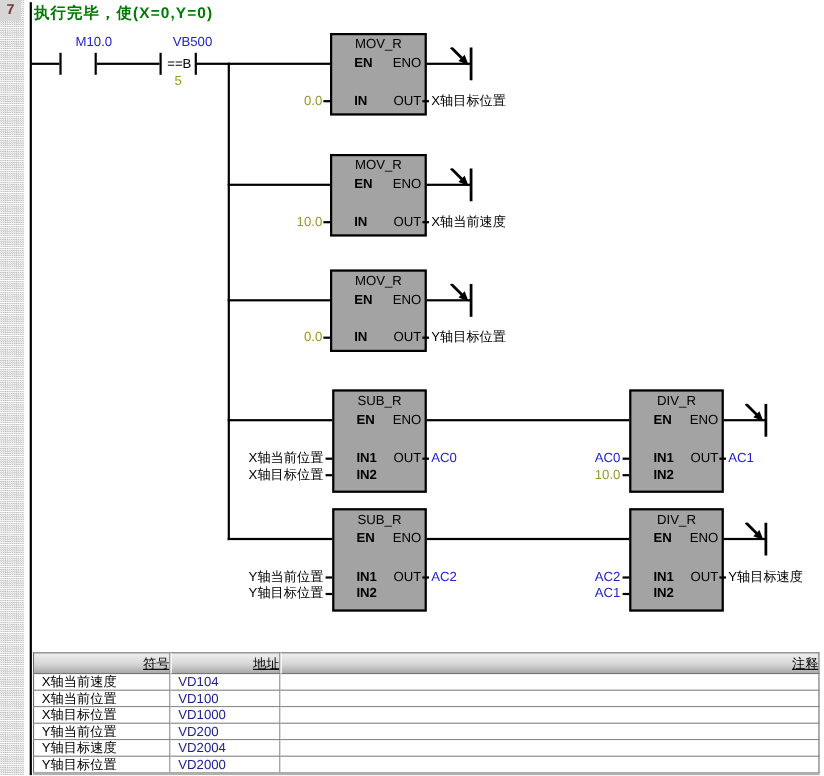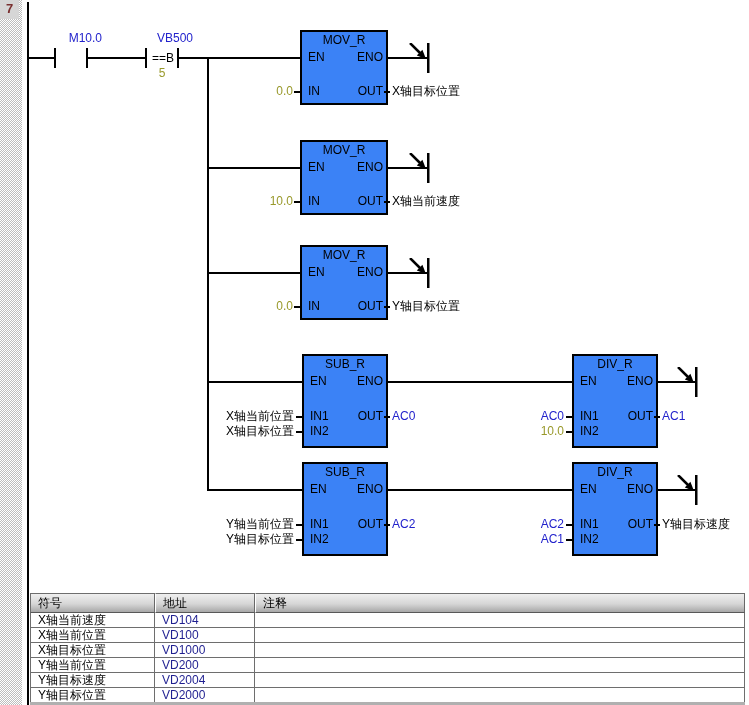--- a/index.html
+++ b/index.html
@@ -20,56 +20,57 @@
   }
   .comment{
     position:absolute;left:31px;top:3px;font-size:14px;font-weight:bold;
     color:#007a00;letter-spacing:1px;white-space:nowrap;
   }
   .rail{position:absolute;left:27px;top:2px;width:2px;height:703px;background:#000;}
   .wire{position:absolute;height:2px;background:#000;}
   .vwire{position:absolute;width:2px;background:#000;}
   .cbar{position:absolute;width:2px;height:20px;background:#000;}
   .stub{position:absolute;width:6px;height:2px;background:#000;}
-  .blk{position:absolute;border:2px solid #000;background:#3b82f6;}
+  .blk{position:absolute;border:2px solid #000;background:#a3a3a3;}
   .blk-title{position:absolute;top:1px;left:0;right:0;text-align:center;white-space:nowrap;}
   .pin{position:absolute;line-height:13px;white-space:nowrap;}
-  .pin.l{left:6px;} .pin.r{right:3px;text-align:right;}
+  .pin.l{left:20px;font-weight:bold;} .pin.r{right:3px;text-align:right;}
   .lbl{position:absolute;line-height:13px;white-space:nowrap;}
   .lbl.ra{text-align:right;}
   .blue{color:#2222cc;}
   .olive{color:#99992b;}
   .navy{color:#1f1f90;margin-top:44px;}
   .arrow{position:absolute;width:24px;height:32px;}
   
   .symtab{position:absolute;left:30px;top:593px;width:715px;border-collapse:separate;border-spacing:0;table-layout:fixed;font-size:12px;}
   .symtab th{
-    height:18px;font-weight:normal;text-align:left;padding:0 0 0 7px;
+    height:18px;font-weight:normal;text-align:right;padding:0 0 0 7px;
     background:linear-gradient(to bottom,#efefef 0%,#d6d6d6 55%,#a8a8a8 100%);
     border-top:1px solid #fff;border-left:1px solid #fff;
     border-right:1px solid #686868;border-bottom:1px solid #585858;
-    overflow:hidden;white-space:nowrap;
+    overflow:hidden;white-space:nowrap;text-decoration:underline;
   }
   .symtab td{
     height:14px;padding:0 0 0 7px;background:#fff;
     border-right:1px solid #6e6e6e;border-bottom:1px solid #6e6e6e;
     overflow:hidden;white-space:nowrap;line-height:14px;
   }
   .symtab td.first,.symtab th.first{border-left:1px solid #6e6e6e;}
   .symtab tr th{border-top:1px solid #6e6e6e;}
   .bottom-strip{position:absolute;left:30px;top:702px;width:715px;height:3px;background:#b0b0b0;}
 </style>
 </head>
 <body>
 
 <div id="screen">
 
   <div class="net-margin"></div>
   <div class="net-num-box">7</div>
 
+  <div class="comment">执行完毕，使(X=0,Y=0)</div>
 
   <div class="rail"></div>
 
   <div class="wire" style="left:28px;top:57px;width:26px;"></div>
   <div class="wire" style="left:88px;top:57px;width:57px;"></div>
   <div class="wire" style="left:179px;top:57px;width:121px;"></div>
 
   <div class="vwire" style="left:207px;top:57px;height:434px;"></div>
 
   <div class="wire" style="left:207px;top:167px;width:93px;"></div>

